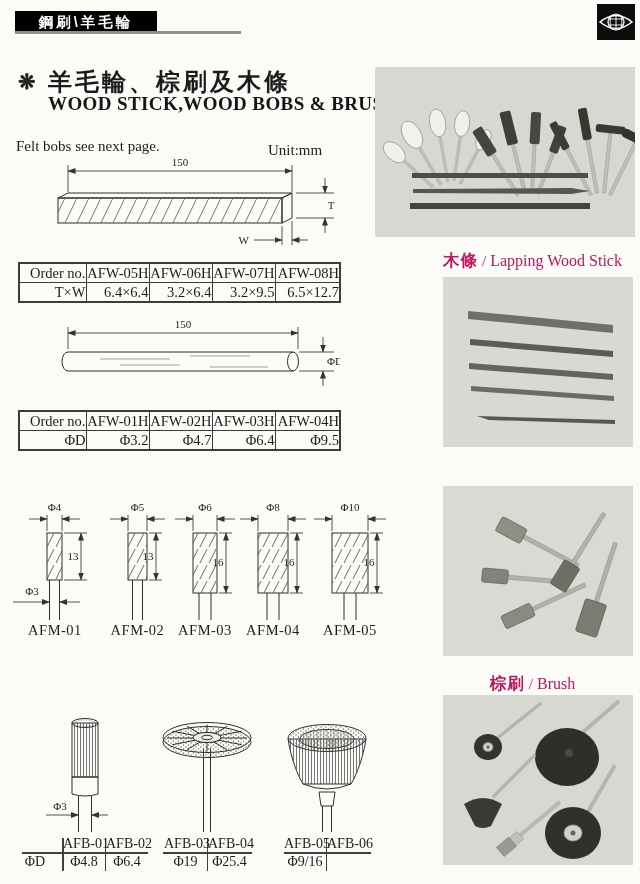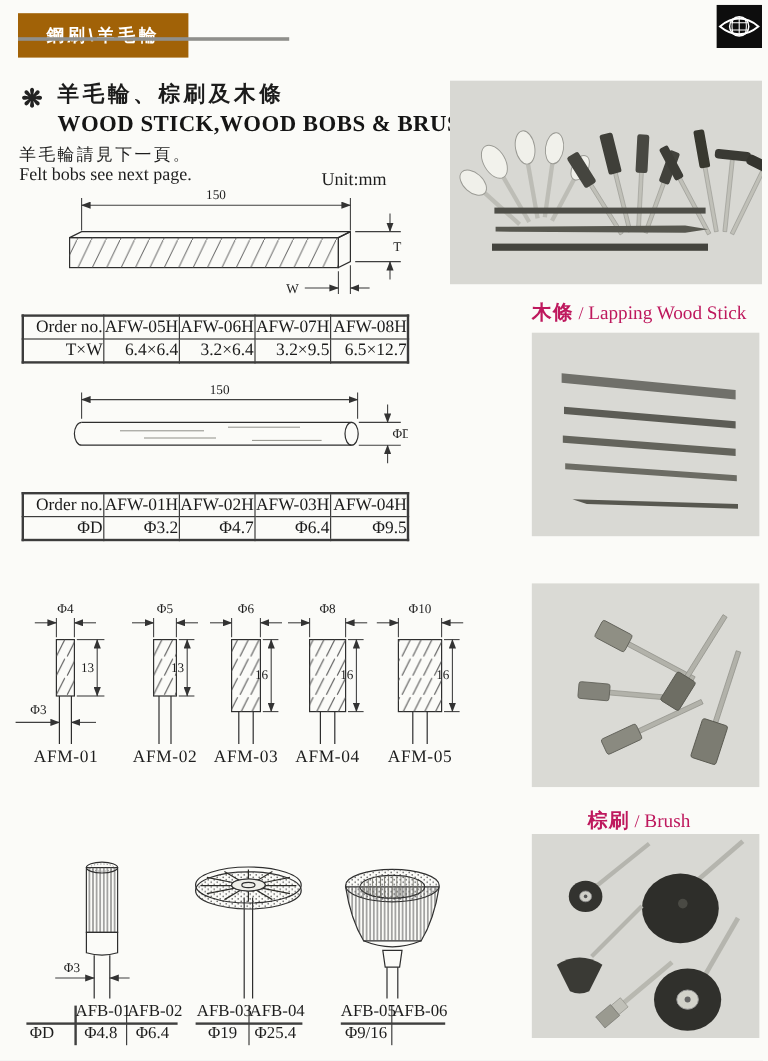--- a/index.html
+++ b/index.html
@@ -1,26 +1,26 @@
 <!DOCTYPE html>
 <html><head>
 <meta charset="utf-8">
 <style>
   html,body{margin:0;padding:0;background:#e9e9e6;}
   #page{position:relative;width:640px;height:884px;background:#fbfbf8;overflow:hidden;
         font-family:"Liberation Serif",serif;color:#1d1d1d;}
   .abs{position:absolute;}
   
-  #hdr-bar{left:15px;top:11px;width:142px;height:37px;background:#a16207;color:#fff;
+  #hdr-bar{left:15px;top:11px;width:142px;height:22px;background:#000000;color:#fff;
            display:flex;align-items:center;justify-content:center;
            font-family:"Liberation Sans",sans-serif;font-weight:700;font-size:14.5px;letter-spacing:3px;}
   #hdr-line{left:15px;top:31px;width:226px;height:3px;background:#8f8f8c;}
   
   #title-bullet{left:18px;top:70px;font-size:21px;font-weight:700;color:#222;}
-  #title-zh{left:48px;top:66px;font-family:"Liberation Sans",sans-serif;font-size:18px;
+  #title-zh{left:48px;top:66px;font-family:"Liberation Sans",sans-serif;font-size:24px;
             font-weight:700;letter-spacing:3px;color:#1c1c1c;}
   #title-en{left:48px;top:93px;font-size:19px;font-weight:700;letter-spacing:.4px;color:#151515;}
   #note-zh{left:16px;top:120px;font-size:14px;letter-spacing:2px;}
   #note-en{left:16px;top:138px;font-size:15px;}
   #unit{left:268px;top:131px;font-size:15px;margin-top:11px;}
   
   table.spec{position:absolute;border-collapse:collapse;table-layout:fixed;
              font-size:14.5px;color:#1b1b1b;}
   table.spec td{border:1px solid #3c3c3c;text-align:right;height:18px;padding:0;
                 white-space:nowrap;overflow:hidden;}
@@ -76,21 +76,20 @@
   <svg class="abs" style="left:597px;top:4px;" width="38" height="36" viewBox="0 0 38 36">
     <rect x="0" y="0" width="38" height="36" fill="#0d0d0d"></rect>
     <path d="M3,18 Q19,5 35,18 Q19,31 3,18 Z" fill="none" stroke="#fff" stroke-width="1.6"></path>
     <circle cx="19" cy="18" r="8" fill="none" stroke="#fff" stroke-width="1.2"></circle>
     <path d="M19,10 V26 M14,11.5 Q12,18 14,24.5 M24,11.5 Q26,18 24,24.5 M11.4,15 H26.6 M11.4,21 H26.6" fill="none" stroke="#fff" stroke-width="0.9"></path>
   </svg>
 
   <div id="title-bullet" class="abs">❋</div>
   <div id="title-zh" class="abs">羊毛輪、棕刷及木條</div>
   <div id="title-en" class="abs">WOOD STICK,WOOD BOBS &amp; BRUSH</div>
-  <div id="note-zh" class="abs">羊毛輪請見下一頁。</div>
   <div id="note-en" class="abs">Felt bobs see next page.</div>
   <div id="unit" class="abs">Unit:mm</div>
 
   <svg class="abs" style="left:40px;top:150px;" width="300" height="100" viewBox="0 0 300 100">
     <line class="dim" x1="28" y1="15" x2="28" y2="42"></line>
     <line class="dim" x1="252" y1="15" x2="252" y2="42"></line>
     <line class="dim" x1="28" y1="21" x2="252" y2="21" marker-start="url(#arw)" marker-end="url(#arw)"></line>
     <text x="140" y="16" text-anchor="middle">150</text>
     <polygon points="18,48 28,43 252,43 242,48" fill="#f6f6f1" class="out"></polygon>
     <rect x="18" y="48" width="224" height="25" fill="#f8f8f3" class="out"></rect>

